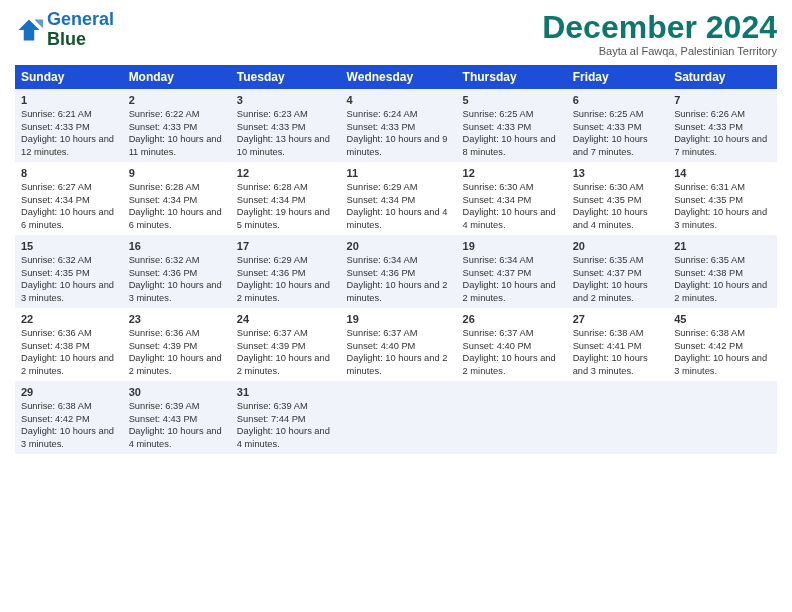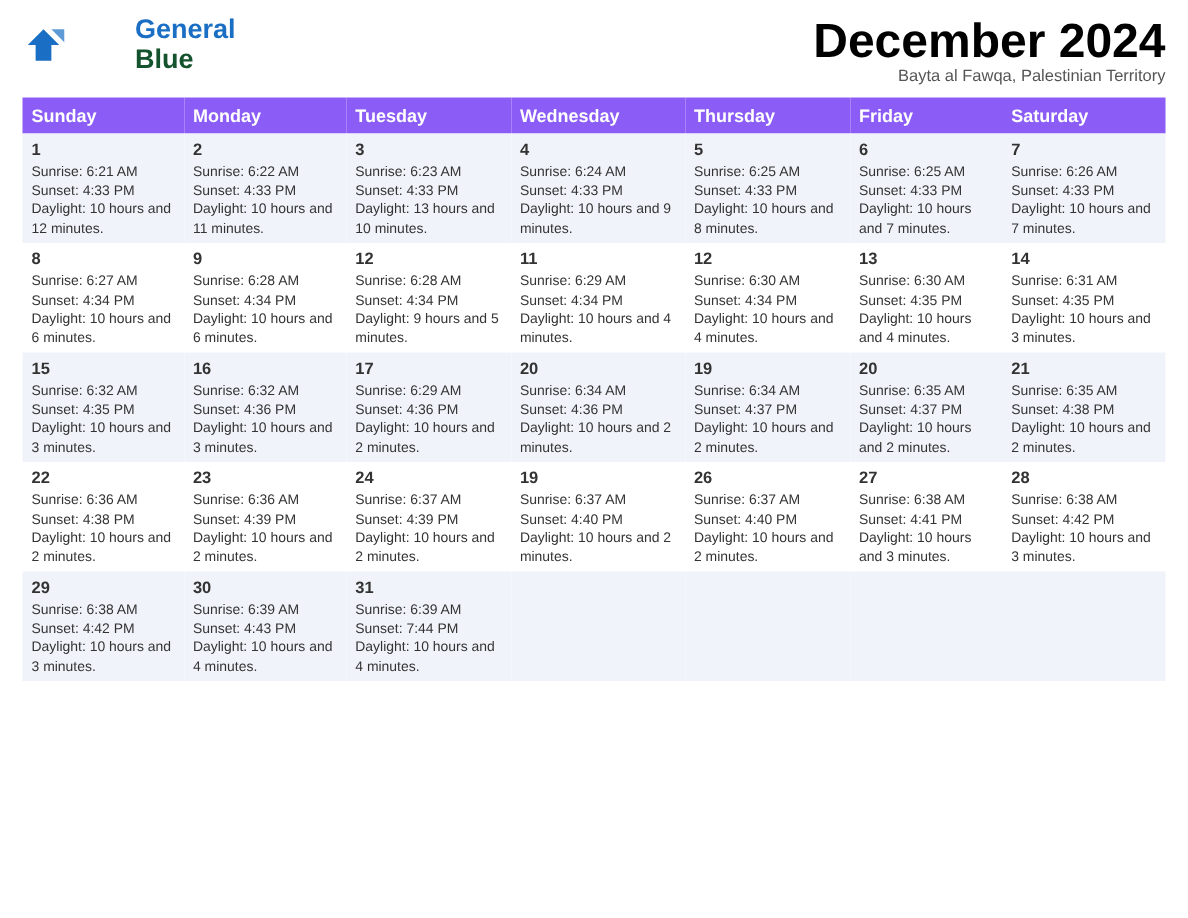--- a/index.html
+++ b/index.html
@@ -27,46 +27,45 @@
       gap: 4px;
     }
     .logo-text {
       font-size: 18px;
       font-weight: bold;
       color: #333;
       line-height: 1.1;
     }
     .logo-text span {
       color: #1a6fc4;
-      margin-left: 43px;
     }
     .logo-icon {
       width: 28px;
       height: 28px;
     }
     .title-block {
       text-align: right;
     }
     .main-title {
       font-size: 32px;
       font-weight: bold;
-      color: #000000;
+      color: #0f766e;
       line-height: 1.1;
     }
     .subtitle {
       font-size: 11px;
       color: #555;
     }
     table {
       width: 100%;
       border-collapse: collapse;
       font-size: 10px;
     }
     thead tr th {
-      background-color: #8b5cf6;
+      background-color: #1d4ed8;
       color: #fff;
       text-align: left;
       padding: 5px 6px;
       font-size: 12px;
       font-weight: bold;
     }
     tbody tr {
       vertical-align: top;
     }
     tbody tr:nth-child(odd) {
@@ -180,21 +179,21 @@
           <td>
             <div class="day-num">9</div>
             <div class="day-info">Sunrise: 6:28 AM</div>
             <div class="day-info">Sunset: 4:34 PM</div>
             <div class="day-info">Daylight: 10 hours and 6 minutes.</div>
           </td>
           <td>
             <div class="day-num">12</div>
             <div class="day-info">Sunrise: 6:28 AM</div>
             <div class="day-info">Sunset: 4:34 PM</div>
-            <div class="day-info">Daylight: 9 hours and 5 minutes.</div>
+            <div class="day-info">Daylight: 19 hours and 5 minutes.</div>
           </td>
           <td>
             <div class="day-num">11</div>
             <div class="day-info">Sunrise: 6:29 AM</div>
             <div class="day-info">Sunset: 4:34 PM</div>
             <div class="day-info">Daylight: 10 hours and 4 minutes.</div>
           </td>
           <td>
             <div class="day-num">12</div>
             <div class="day-info">Sunrise: 6:30 AM</div>
@@ -289,21 +288,21 @@
             <div class="day-info">Sunset: 4:40 PM</div>
             <div class="day-info">Daylight: 10 hours and 2 minutes.</div>
           </td>
           <td>
             <div class="day-num">27</div>
             <div class="day-info">Sunrise: 6:38 AM</div>
             <div class="day-info">Sunset: 4:41 PM</div>
             <div class="day-info">Daylight: 10 hours and 3 minutes.</div>
           </td>
           <td>
-            <div class="day-num">28</div>
+            <div class="day-num">45</div>
             <div class="day-info">Sunrise: 6:38 AM</div>
             <div class="day-info">Sunset: 4:42 PM</div>
             <div class="day-info">Daylight: 10 hours and 3 minutes.</div>
           </td>
         </tr>
         <tr>
           <td>
             <div class="day-num">29</div>
             <div class="day-info">Sunrise: 6:38 AM</div>
             <div class="day-info">Sunset: 4:42 PM</div>

